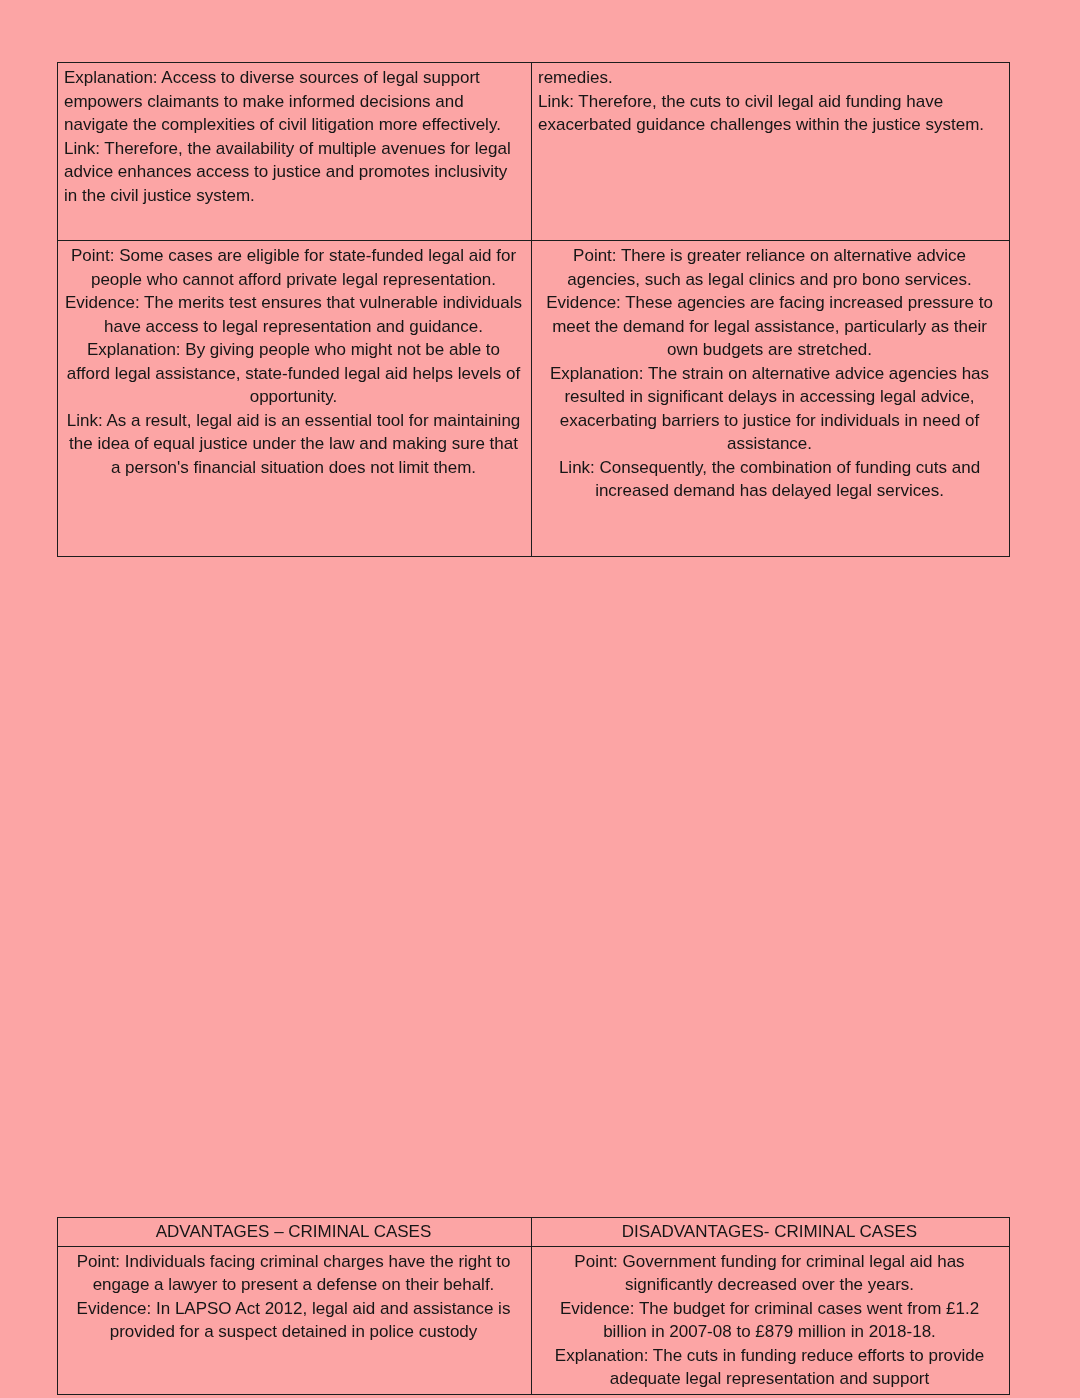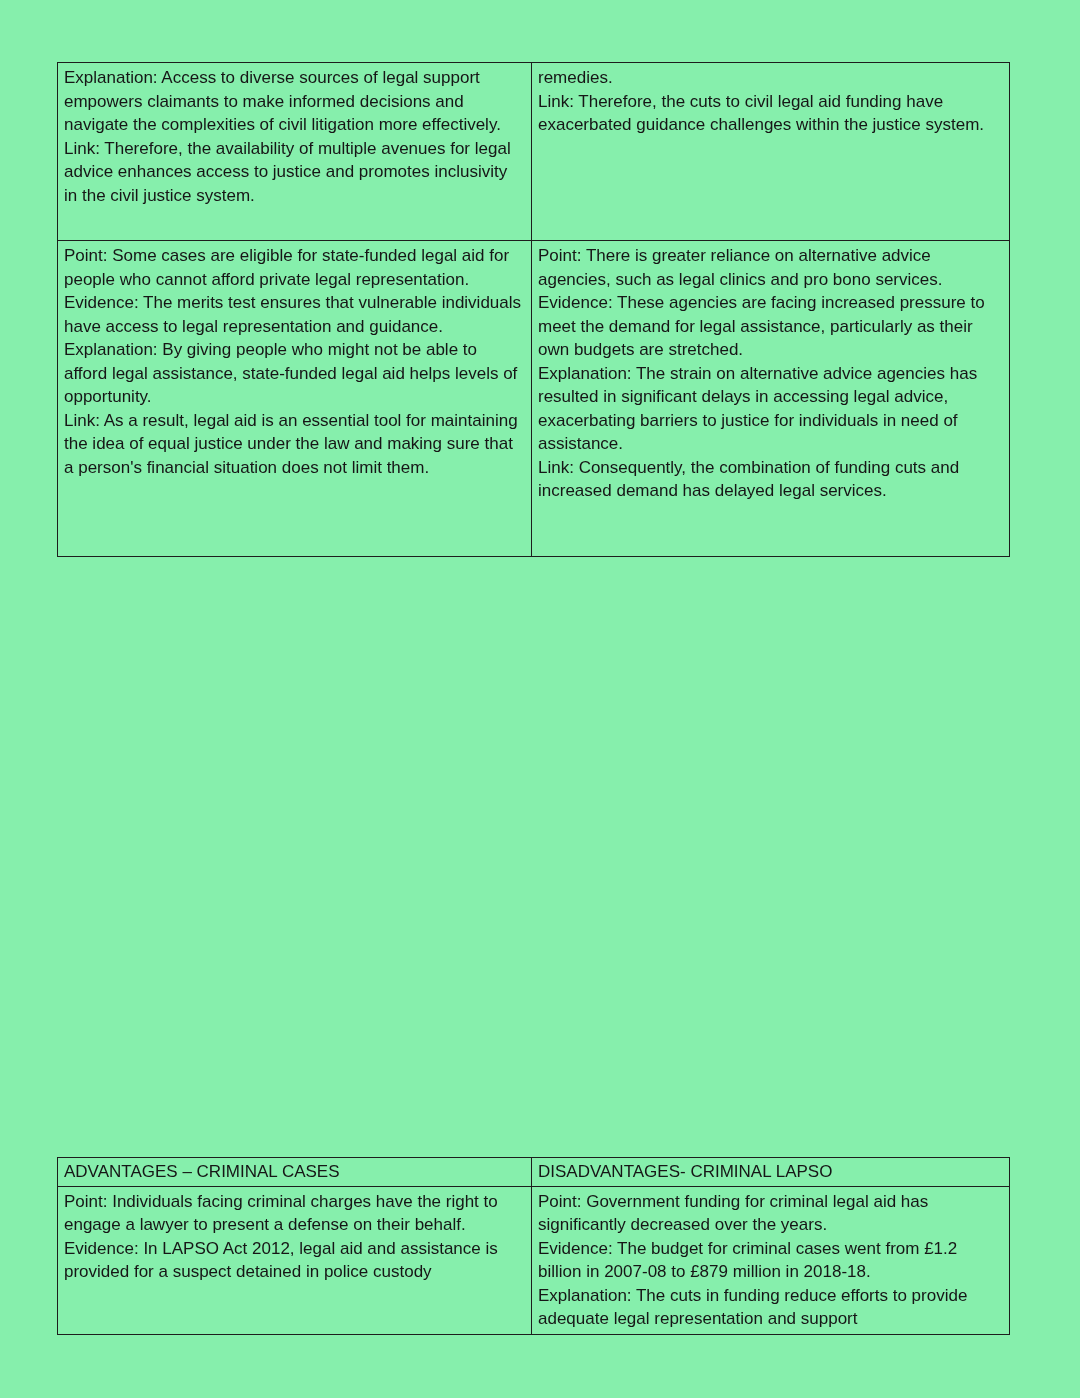--- a/index.html
+++ b/index.html
@@ -4,47 +4,47 @@
 <style>
   html, body {
     margin: 0;
     padding: 0;
     background: #ffffff;
   }
   .page {
     position: relative;
     width: 1080px;
     height: 1398px;
-    background: #86efac;
+    background: #fca5a5;
     font-family: "Liberation Sans", "DejaVu Sans", sans-serif;
     color: #161616;
     overflow: hidden;
   }
   table.doc-table {
     position: absolute;
     left: 57px;
     width: 952px;
     border-collapse: collapse;
     table-layout: fixed;
   }
   table.civil   { top: 62px; }
-  table.criminal{ top: 1157px; }
+  table.criminal{ top: 1217px; text-align: center; }
   col.col-left  { width: 474px; }
   col.col-right { width: 478px; }
   td.cell {
     border: 1.6px solid #1d1d1d;
     vertical-align: top;
     padding: 3px 8px 3px 6px;
     font-size: 17px;
     line-height: 23.5px;
     white-space: pre-line;
     overflow: hidden;
   }
   tr.civil-row-1 { height: 178px; }
-  tr.civil-row-2 { height: 316px; }
+  tr.civil-row-2 { height: 316px; text-align: center; }
   tr.criminal-header-row { height: 27px; }
   tr.criminal-body-row   { height: 137px; }
   td.header-cell {
     white-space: nowrap;
     padding-top: 2px;
     padding-bottom: 2px;
   }
 </style>
 </head>
 <body>
@@ -77,21 +77,21 @@
   </table>
 
   <table class="doc-table criminal">
     <colgroup>
       <col class="col-left">
       <col class="col-right">
     </colgroup>
     <tbody>
       <tr class="criminal-header-row">
         <td class="cell header-cell">ADVANTAGES – CRIMINAL CASES</td>
-        <td class="cell header-cell">DISADVANTAGES- CRIMINAL LAPSO</td>
+        <td class="cell header-cell">DISADVANTAGES- CRIMINAL CASES</td>
       </tr>
       <tr class="criminal-body-row">
         <td class="cell">Point: Individuals facing criminal charges have the right to engage a lawyer to present a defense on their behalf.
 Evidence: In LAPSO Act 2012, legal aid and assistance is provided for a suspect detained in police custody</td>
         <td class="cell">Point: Government funding for criminal legal aid has significantly decreased over the years.
 Evidence: The budget for criminal cases went from £1.2 billion in 2007-08 to £879 million in 2018-18.
 Explanation: The cuts in funding reduce efforts to provide adequate legal representation and support</td>
       </tr>
     </tbody>
   </table>

